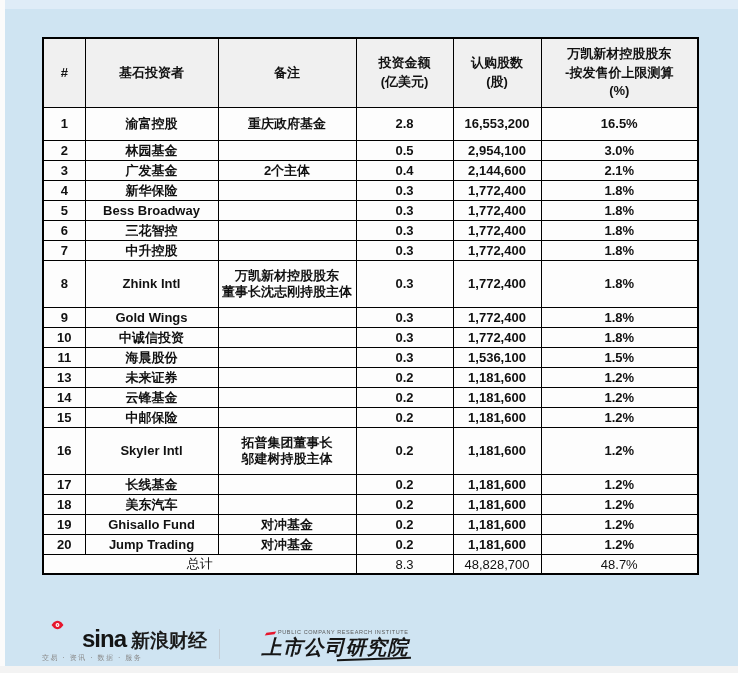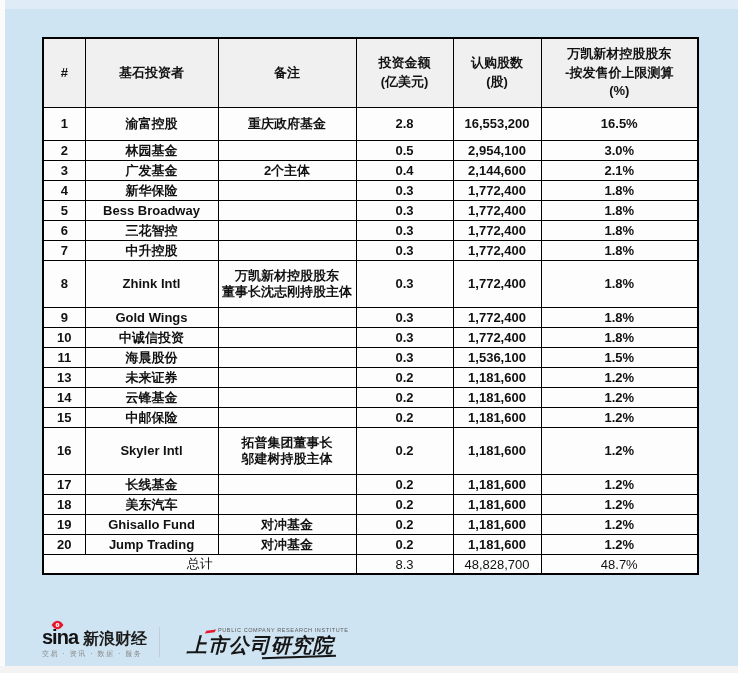--- a/index.html
+++ b/index.html
@@ -42,30 +42,30 @@
   tbody tr.tall td{height:46px;}
 
   
   .footer{
     position:absolute;left:42px;top:627px;
     display:flex;align-items:center;
   }
   .sina-block{display:flex;flex-direction:column;align-items:flex-start;}
   .sina-row{display:flex;align-items:baseline;gap:5px;}
   .sina-word{
-    position:relative;font-weight:900;font-size:20px;letter-spacing:-1px;
-    color:#141414;line-height:1;
+    position:relative;font-weight:900;font-size:24px;letter-spacing:-1px;
+    color:#141414;line-height:1;margin-left:40px;
   }
   .sina-eye{position:absolute;top:-7px;left:9px;line-height:0;}
-  .sina-brand{font-weight:800;font-size:16px;color:#1c1c1c;line-height:1;}
+  .sina-brand{font-weight:800;font-size:19px;color:#1c1c1c;line-height:1;}
   .sina-tagline{
     font-size:7px;color:#8a8a8a;letter-spacing:1.5px;margin-top:3px;line-height:1;
   }
   .logo-divider{width:1px;height:30px;background:#c3cdd6;margin:0 12px;}
-  .inst-block{position:relative;display:flex;flex-direction:column;align-items:center;}
+  .inst-block{position:relative;display:flex;flex-direction:column;align-items:flex-end;}
   .inst-top{display:flex;align-items:center;gap:3px;margin-left:34px;}
   .inst-nib{width:9px;height:3px;background:#e6162d;transform:skewX(-35deg) rotate(-8deg);}
   .inst-en{font-size:5.5px;color:#5a5a5a;letter-spacing:.6px;line-height:1;}
   .inst-cn{
     position:relative;font-weight:900;font-size:20px;color:#161616;
     letter-spacing:1px;line-height:1.1;font-style:italic;
   }
   .inst-cn::after{
     content:"";position:absolute;right:-2px;bottom:-2px;width:74px;height:2px;
     background:#161616;transform:rotate(-2deg);

